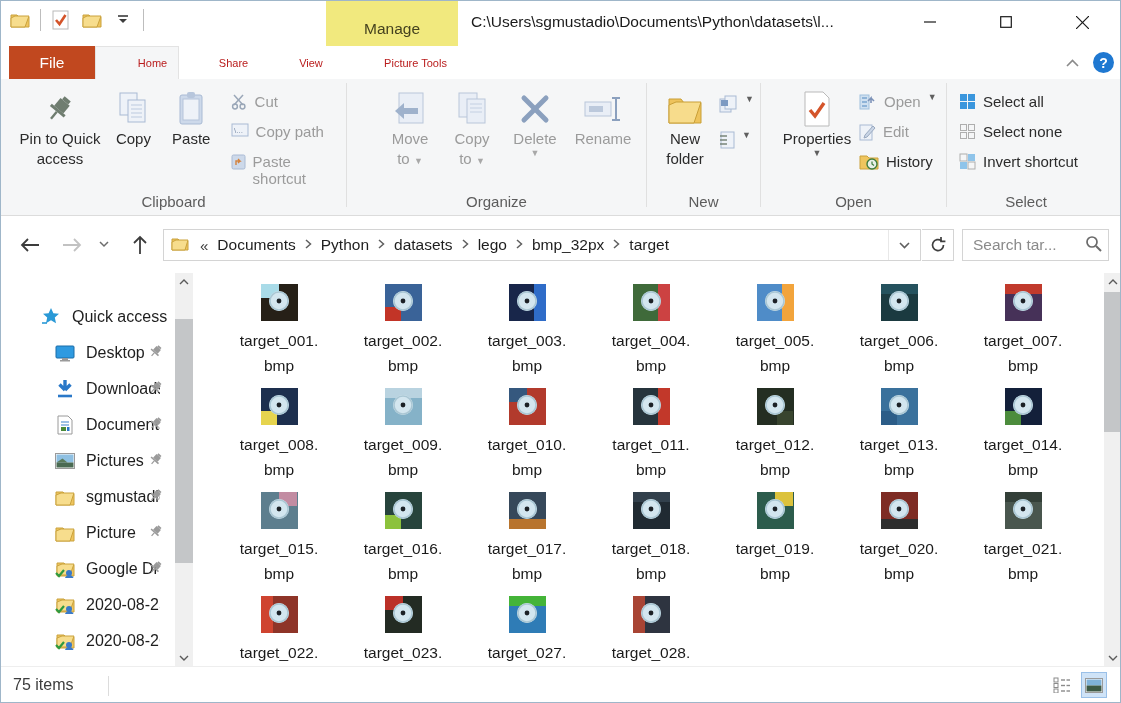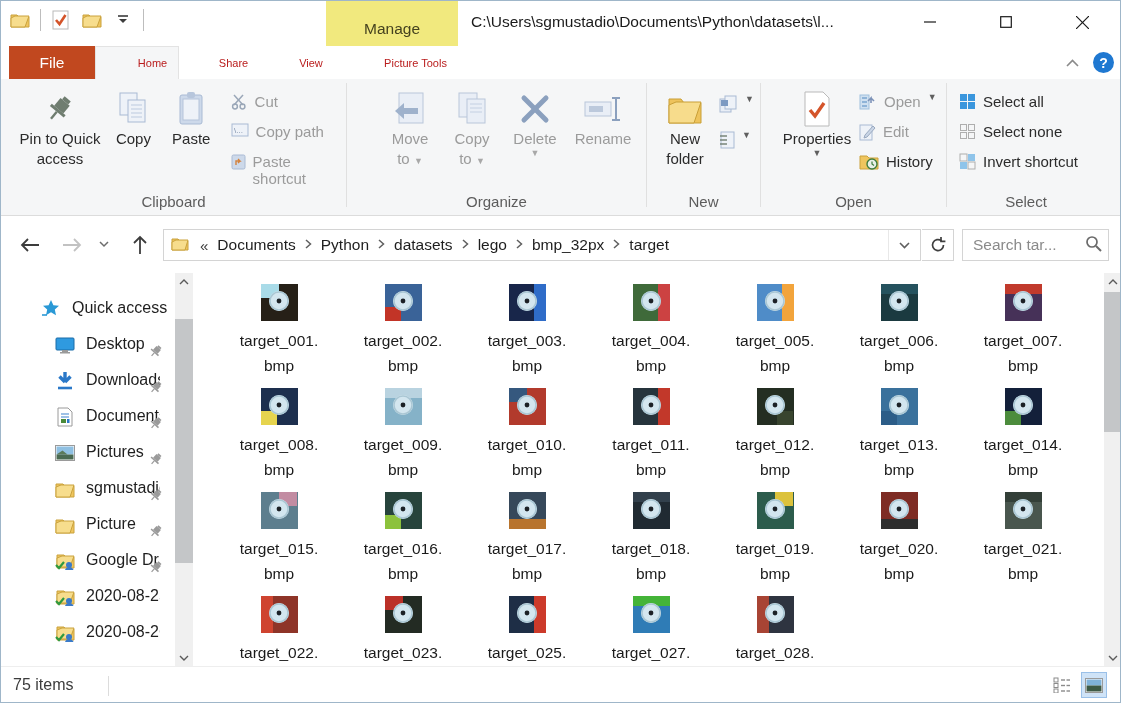--- a/index.html
+++ b/index.html
@@ -56,21 +56,21 @@
   .crumb-sep { font-size:12px; color:#5f5f5f; padding:0 5px; }
   .addr-chev { margin-left:auto; padding:0 10px; color:#5f5f5f; font-size:12px; border-left:1px solid #e8e8e8; height:100%; display:flex; align-items:center; }
   .refresh-btn { position:absolute; left:921px; top:13px; width:32px; height:32px; border:1px solid #d4d4d4; border-left:none; display:flex; align-items:center; justify-content:center; font-size:18px; color:#3f3f3f; background:#fff; }
   .searchbox { position:absolute; left:961px; top:13px; width:147px; height:32px; border:1px solid #d4d4d4; background:#fff; display:flex; align-items:center; padding:0 6px 0 10px; }
   .searchbox input { border:none; outline:none; width:100%; font-size:15.5px; color:#444; font-family:"Liberation Sans",sans-serif; }
   .searchbox input::placeholder { color:#8a8a8a; }
 
   
   .main { position:absolute; left:0; top:272px; width:100%; height:393px; background:#fff; }
   .sidebar { position:absolute; left:0; top:0; width:174px; height:100%; overflow:hidden; padding-top:26px; }
-  .side-item { height:36px; display:flex; font-size:16px; color:#1e1e1e; position:relative; }
+  .side-item { height:36px; display:flex; align-items:center; font-size:16px; color:#1e1e1e; position:relative; }
   .side-item .sicon { width:20px; height:20px; flex:0 0 20px; display:flex; align-items:center; justify-content:center; }
   .side-item .slab { margin-left:11px; white-space:nowrap; overflow:hidden; max-width:74px; }
   .side-item.lvl0 { padding-left:40px; }
   .side-item.lvl0 .slab { max-width:110px; }
   .side-item.lvl1 { padding-left:54px; }
   .side-item .pin { position:absolute; left:148px; top:9px; }
 
   .vscroll { position:absolute; top:0; width:18px; height:100%; background:#f0f0f0; }
   .vscroll .arr { position:absolute; left:0; width:18px; height:17px; display:flex; align-items:center; justify-content:center; }
   .vscroll .arr.up { top:0; } .vscroll .arr.dn { bottom:0; }
@@ -927,31 +927,20 @@
                 <rect x="0" y="0" width="18" height="14" fill="#bb3028"></rect>
                 <circle cx="18" cy="17" r="10" fill="#d3e6ef"></circle>
                 <circle cx="18" cy="17" r="9" fill="none" stroke="#aac7d4" stroke-width="1.5"></circle>
                 <circle cx="18" cy="17" r="2.4" fill="#1c2126"></circle>
               </svg></div>
             <div class="fname">target_023.</div>
             <div class="fname" style="margin-top: 0px;">bmp</div>
           </div>
           <div class="fcell">
             <div class="fthumb"><svg width="37" height="37">
-                <rect width="37" height="37" fill="#1e2e46"></rect>
-                <rect x="25" y="0" width="12" height="37" fill="#cc3a2a"></rect>
-                <circle cx="18" cy="17" r="10" fill="#d3e6ef"></circle>
-                <circle cx="18" cy="17" r="9" fill="none" stroke="#aac7d4" stroke-width="1.5"></circle>
-                <circle cx="18" cy="17" r="2.4" fill="#1c2126"></circle>
-              </svg></div>
-            <div class="fname">target_025.</div>
-            <div class="fname" style="margin-top: 0px;">bmp</div>
-          </div>
-          <div class="fcell">
-            <div class="fthumb"><svg width="37" height="37">
                 <rect width="37" height="37" fill="#2f7cb6"></rect>
                 <rect x="0" y="0" width="37" height="10" fill="#44b438"></rect>
                 <circle cx="18" cy="17" r="10" fill="#d3e6ef"></circle>
                 <circle cx="18" cy="17" r="9" fill="none" stroke="#aac7d4" stroke-width="1.5"></circle>
                 <circle cx="18" cy="17" r="2.4" fill="#1c2126"></circle>
               </svg></div>
             <div class="fname">target_027.</div>
             <div class="fname" style="margin-top: 0px;">bmp</div>
           </div>
           <div class="fcell">

